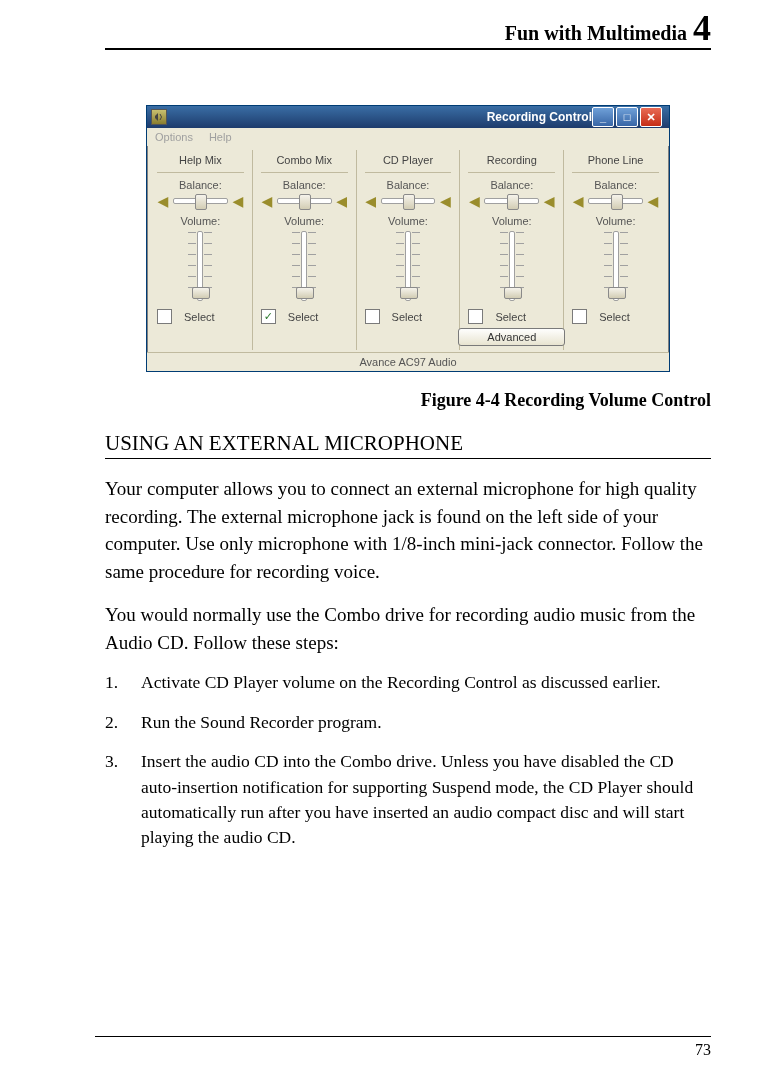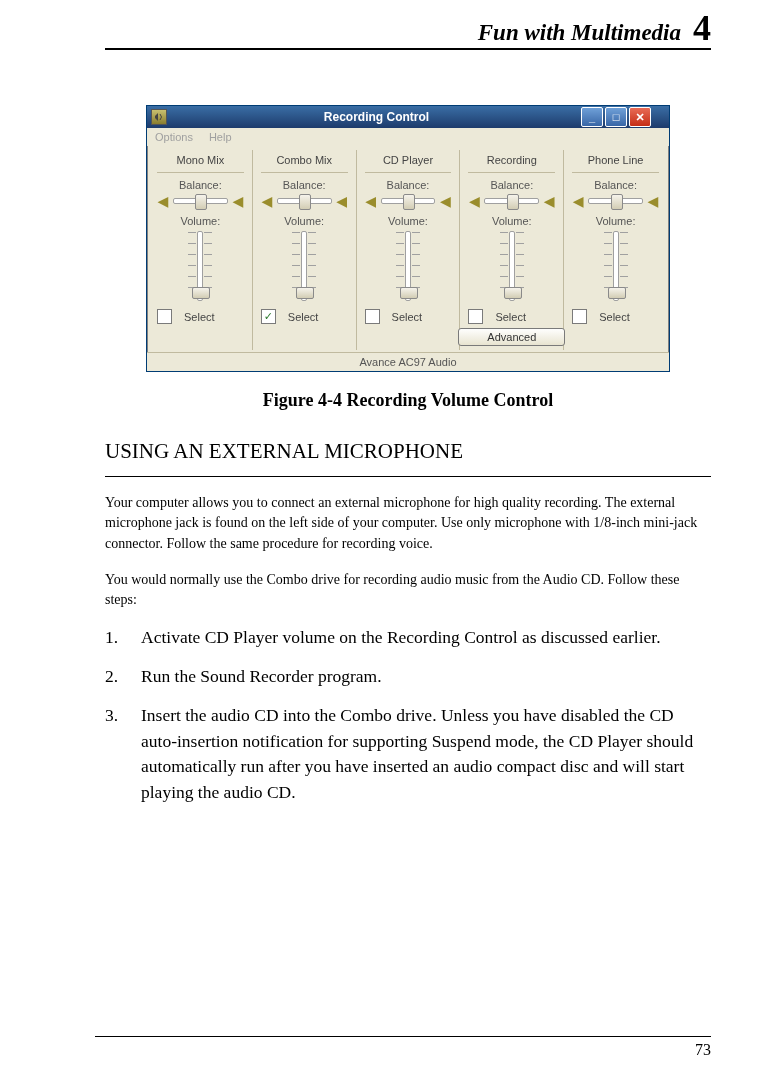--- a/index.html
+++ b/index.html
@@ -19,51 +19,50 @@
   .header-bar {
     display: flex;
     justify-content: flex-end;
     align-items: baseline;
     border-bottom: 2px solid #000;
     margin-top: 10px;
     padding-bottom: 2px;
   }
   .header-title {
     font-weight: bold;
-    font-style: italic;
-    font-size: 23px;
-    margin-right: 12px;
+    font-size: 20px;
+    margin-right: 6px;
   }
   .header-chapter {
     font-weight: bold;
     font-size: 36px;
     line-height: 1;
   }
   .figure-wrap {
     text-align: center;
     margin-top: 55px;
   }
   .caption {
-    text-align: center;
+    text-align: right;
     font-weight: bold;
     font-size: 18px;
     margin-top: 18px;
   }
   .section-heading {
     font-size: 21px;
     border-bottom: 1px solid #000;
-    margin-top: 28px;
-    padding-bottom: 12px;
+    margin-top: 20px;
+    padding-bottom: 2px;
     line-height: 1.2;
   }
   .sh-main {
     font-variant: small-caps;
   }
   .body-text {
-    font-size: 14px;
+    font-size: 19px;
     line-height: 1.45;
     margin-top: 16px;
   }
   .ol {
     font-size: 17.5px;
     line-height: 1.45;
     margin-top: 14px;
     padding-left: 0;
     counter-reset: item;
   }
@@ -96,22 +95,23 @@
     color: #444;
     margin: 0 auto;
     box-shadow: 0 0 0 1px #808080 inset;
   }
   .rc-titlebar {
     height: 22px;
     background: linear-gradient(to bottom, #3a6ea5 0%, #1d3b6c 100%);
     display: flex;
     align-items: center;
     color: #fff;
-    padding: 0 18px 0 4px;
+    padding: 0 7px 0 4px;
     font-size: 12px;
+    text-align: right;
   }
   .rc-icon {
     width: 14px;
     height: 14px;
     background: linear-gradient(#c8c070, #8a7e2e);
     border: 1px solid #555;
     margin-right: 5px;
     display: flex;
     align-items: center;
     justify-content: center;
@@ -291,21 +291,21 @@
         </div>
       </div>
 
       <div class="rc-menubar">
         <span>Options</span>
         <span>Help</span>
       </div>
 
       <div class="rc-body" id="rc-body">
           <div class="rc-col">
-            <div class="rc-col-title">Mono Mix</div>
+            <div class="rc-col-title">Help Mix</div>
             <div class="rc-label">Balance:</div>
             <div class="rc-balance-row">
               <span class="rc-spk">◀</span>
               <div class="rc-htrack">
                 <div class="rc-hthumb"></div>
               </div>
               <span class="rc-spk">◀</span>
             </div>
             <div class="rc-label">Volume:</div>
             <div class="rc-volume-wrap">

